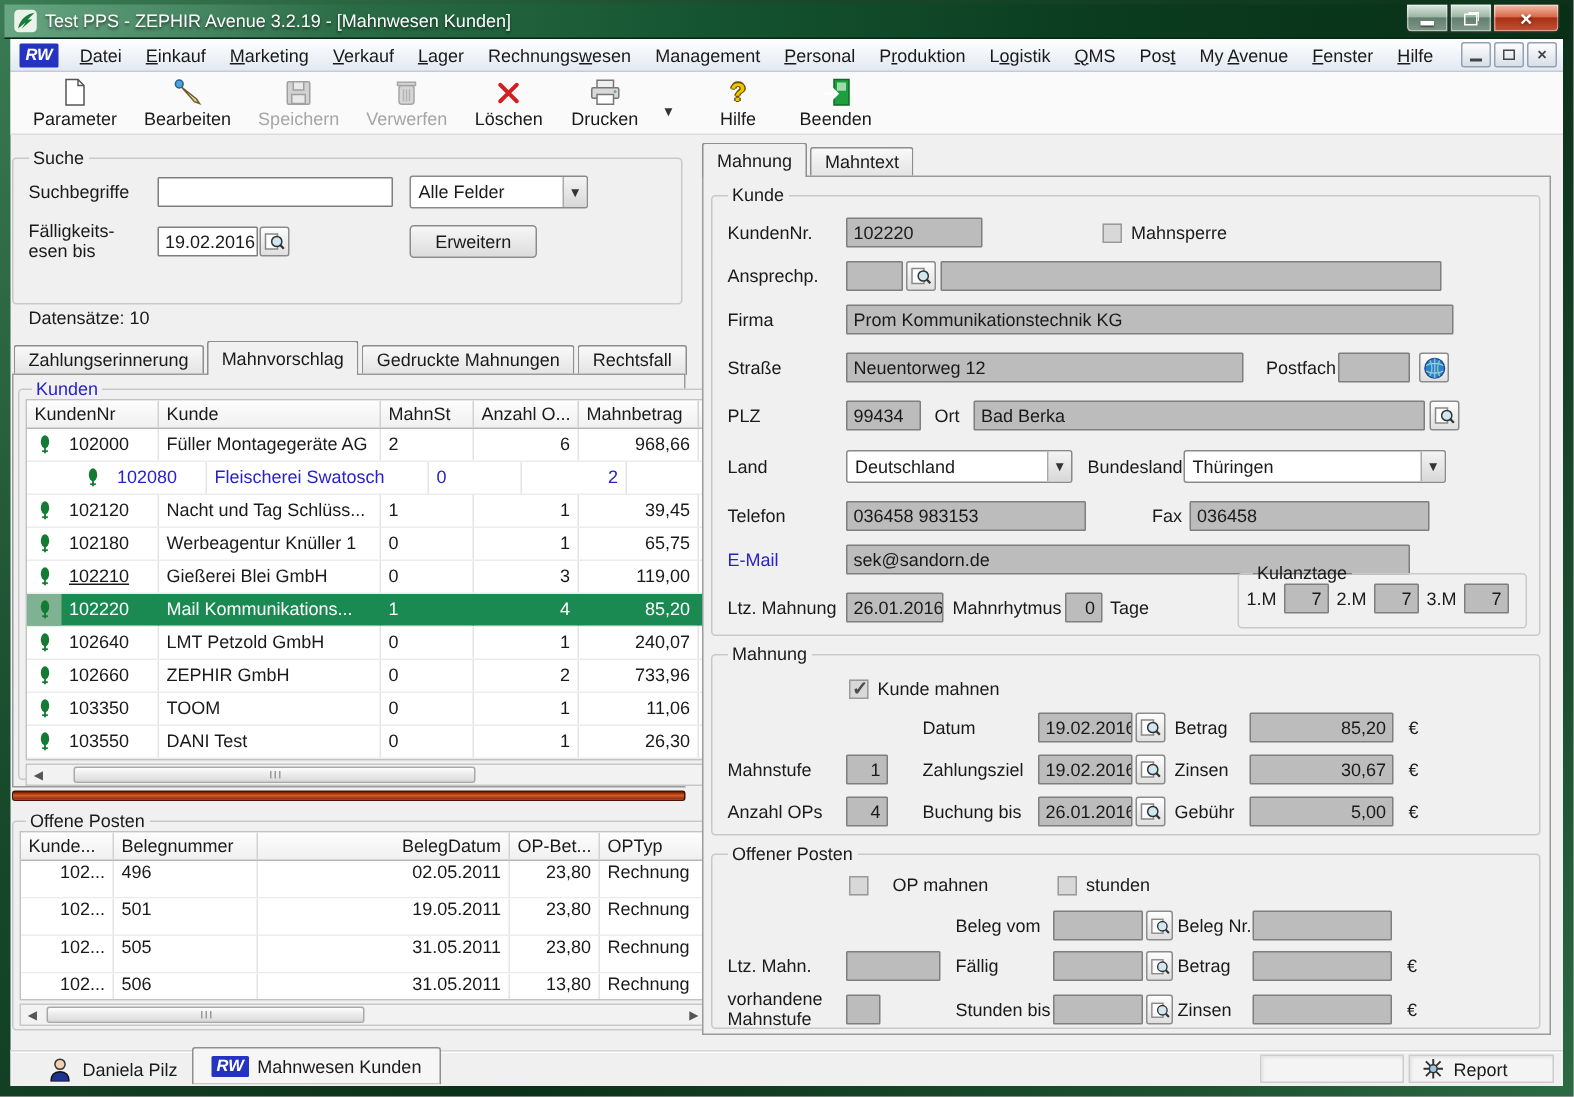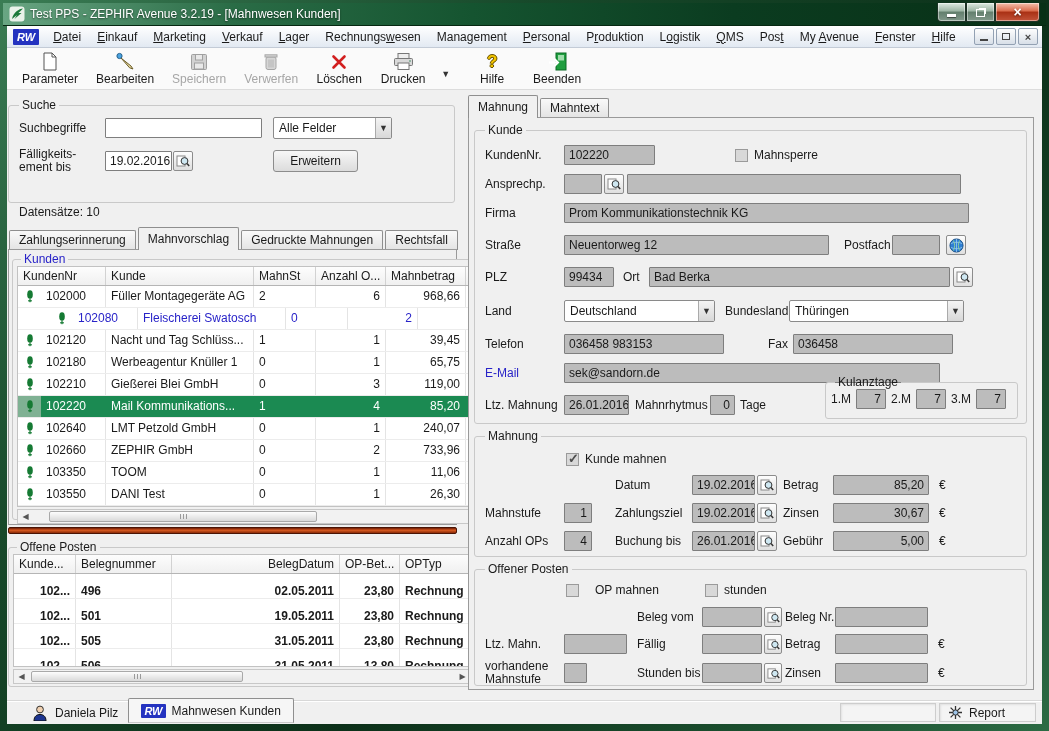--- a/index.html
+++ b/index.html
@@ -69,21 +69,21 @@
   .pagebox { position:absolute; border:1px solid #9a9a9a; background:#f0f0f0; z-index:2; }
 
   
   .tbl { background:#fff; border:1px solid #c2c2c2; overflow:hidden; }
   .t-head { display:flex; background:linear-gradient(#fdfdfd,#f0f0f0); border-bottom:1px solid #b5b5b5; height:19px; }
   .t-hcell { flex:none; padding:2px 5px 0; border-right:1px solid #d2d2d2; white-space:nowrap; overflow:hidden; }
   .t-row { display:flex; border-bottom:1px solid #ececec; background:#fff; }
   .tbl-kunden .t-row { height:22px; }
   .tbl-op .t-row { height:25px; }
   .t-cell { flex:none; padding:3px 5px 0; border-right:1px solid #e4e4e4; white-space:nowrap; overflow:hidden; }
-  .tbl-op .t-cell { padding-top:10px;font-weight:bold; }
+  .tbl-op .t-cell { padding-top:0; }
   .t-icon { flex:none; width:23px; display:flex; align-items:center; justify-content:center; }
   .t-row.blue { color:#2823c8;padding-left:32px; }
   .t-row.selected { background:#1b8a52; color:#fff; }
   .t-row.selected .t-icon { background:#7fb193; }
   .t-row.selected .t-cell { border-right-color:#1b8a52; }
 
   .hscroll { height:15px; border:1px solid #c8c8c8; background:#f2f2f2; display:flex; align-items:center; margin-top:2px; }
   .hs-arrow { width:15px; height:13px; display:flex; align-items:center; justify-content:center; color:#555; font-size:8px; flex:none; }
   .hs-thumb { height:11px; background:linear-gradient(#fdfdfd,#d9d9d9); border:1px solid #a9a9a9; border-radius:2px; display:flex; align-items:center; justify-content:center; gap:2px; }
   .hs-thumb i { display:block; width:1px; height:5px; background:#9a9a9a; }
@@ -247,21 +247,21 @@
         <legend>Suche</legend>
         <div class="frow" style="margin-top:6px;">
           <span class="lbl" style="width:86px;">Suchbegriffe</span>
           <span class="fld white" style="width:157px;"></span>
           <span class="dd" style="width:119px; margin-left:11px;">
             <span class="dd-text">Alle Felder</span>
             <span class="dd-btn">▼</span>
           </span>
         </div>
         <div class="frow" style="margin-top:10px; height:26px;">
-          <span class="lbl" style="width:86px; line-height:13px;"><span>Fälligkeits-</span><br><span>ement bis</span></span>
+          <span class="lbl" style="width:86px; line-height:13px;"><span>Fälligkeits-</span><br><span>esen bis</span></span>
           <span class="fld white" style="width:67px;">19.02.2016</span>
           <span class="mini-btn" style="margin-left:1px;">
               <svg width="14" height="14" viewBox="0 0 14 14">
                 <rect x="1" y="2" width="8" height="10" fill="#fff" stroke="#888"></rect>
                 <circle cx="8.5" cy="7" r="3.4" fill="#cfe8f2" stroke="#333"></circle>
                 <path d="M11 9.5l2.2 2.4" stroke="#333" stroke-width="1.5"></path>
               </svg>
             </span>
           <span class="btn" style="margin-left:80px; width:85px;">Erweitern</span>
         </div>
@@ -344,21 +344,21 @@
                 <span class="t-cell" style="width: 80px; text-align: right;">65,75</span>
               </div>
               <div class="t-row">
                 <span class="t-icon">
                   <svg width="8" height="13" viewBox="0 0 8 13">
                     <ellipse cx="4" cy="4.5" rx="2.8" ry="4.3" fill="#157a33"></ellipse>
                     <rect x="3.4" y="8.6" width="1.2" height="3.6" fill="#157a33"></rect>
                     <rect x="2.1" y="10.2" width="3.8" height="1.2" fill="#157a33"></rect>
                   </svg>
                 </span>
-                <span class="t-cell" style="width: 65px;">102210</span>
+                <span class="t-cell" style="width: 65px; text-decoration: underline;">102210</span>
                 <span class="t-cell" style="width: 148px;">Gießerei Blei GmbH</span>
                 <span class="t-cell" style="width: 62px;">0</span>
                 <span class="t-cell" style="width: 70px; text-align: right;">3</span>
                 <span class="t-cell" style="width: 80px; text-align: right;">119,00</span>
               </div>
               <div class="t-row selected">
                 <span class="t-icon">
                   <svg width="8" height="13" viewBox="0 0 8 13">
                     <ellipse cx="4" cy="4.5" rx="2.8" ry="4.3" fill="#157a33"></ellipse>
                     <rect x="3.4" y="8.6" width="1.2" height="3.6" fill="#157a33"></rect>

